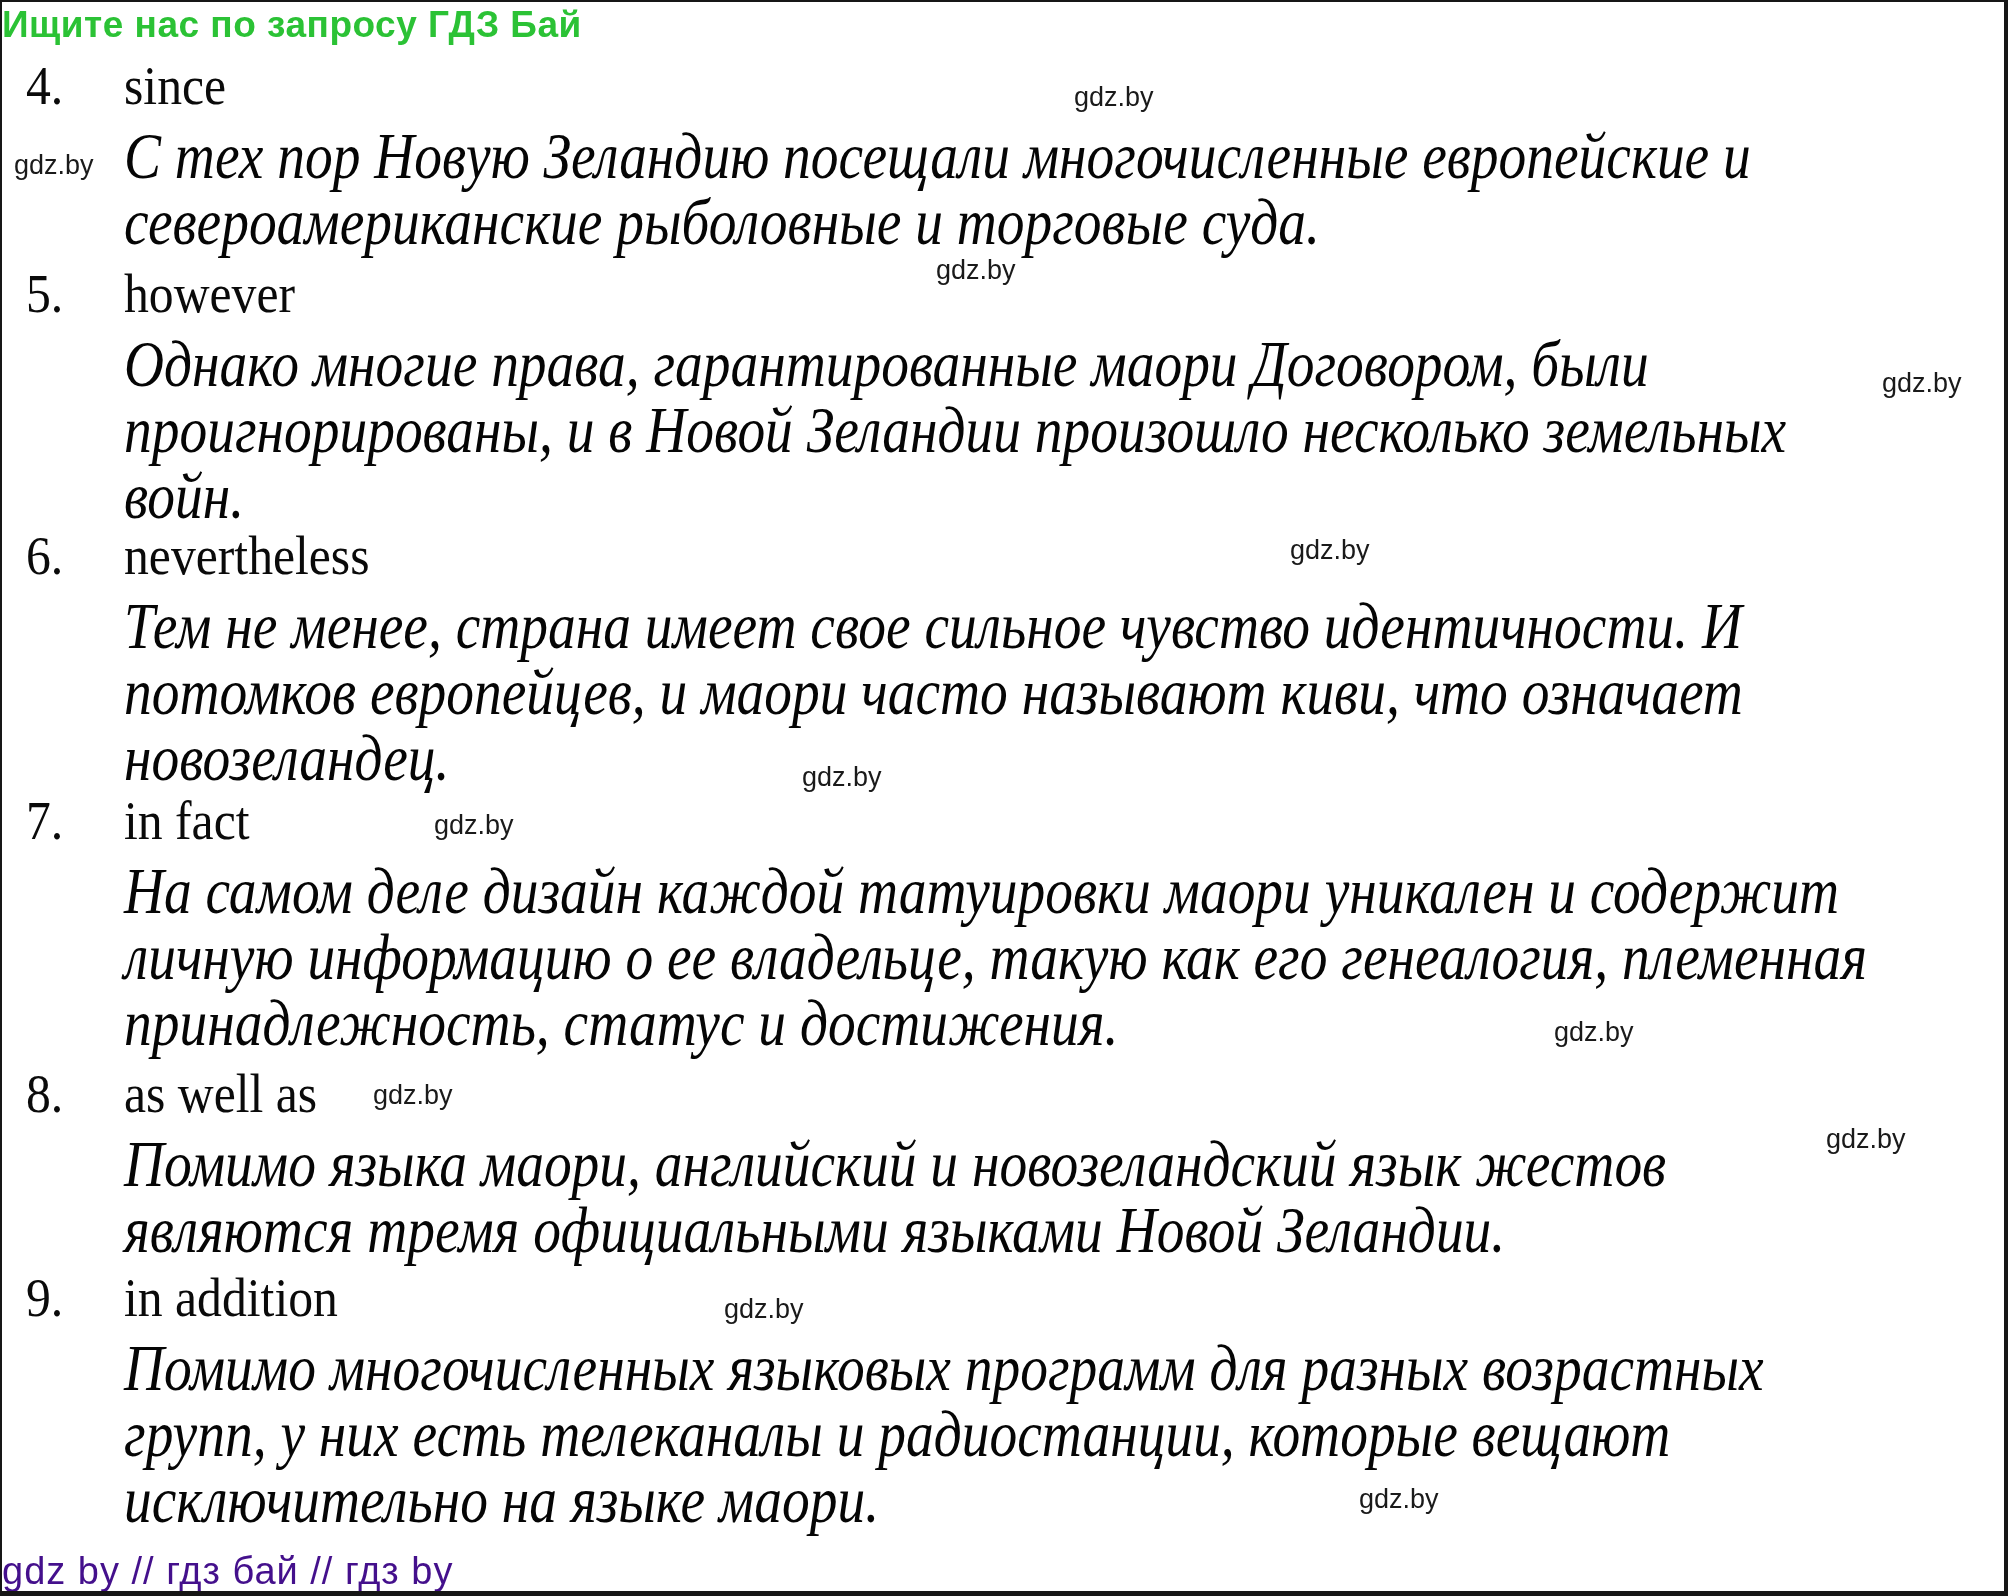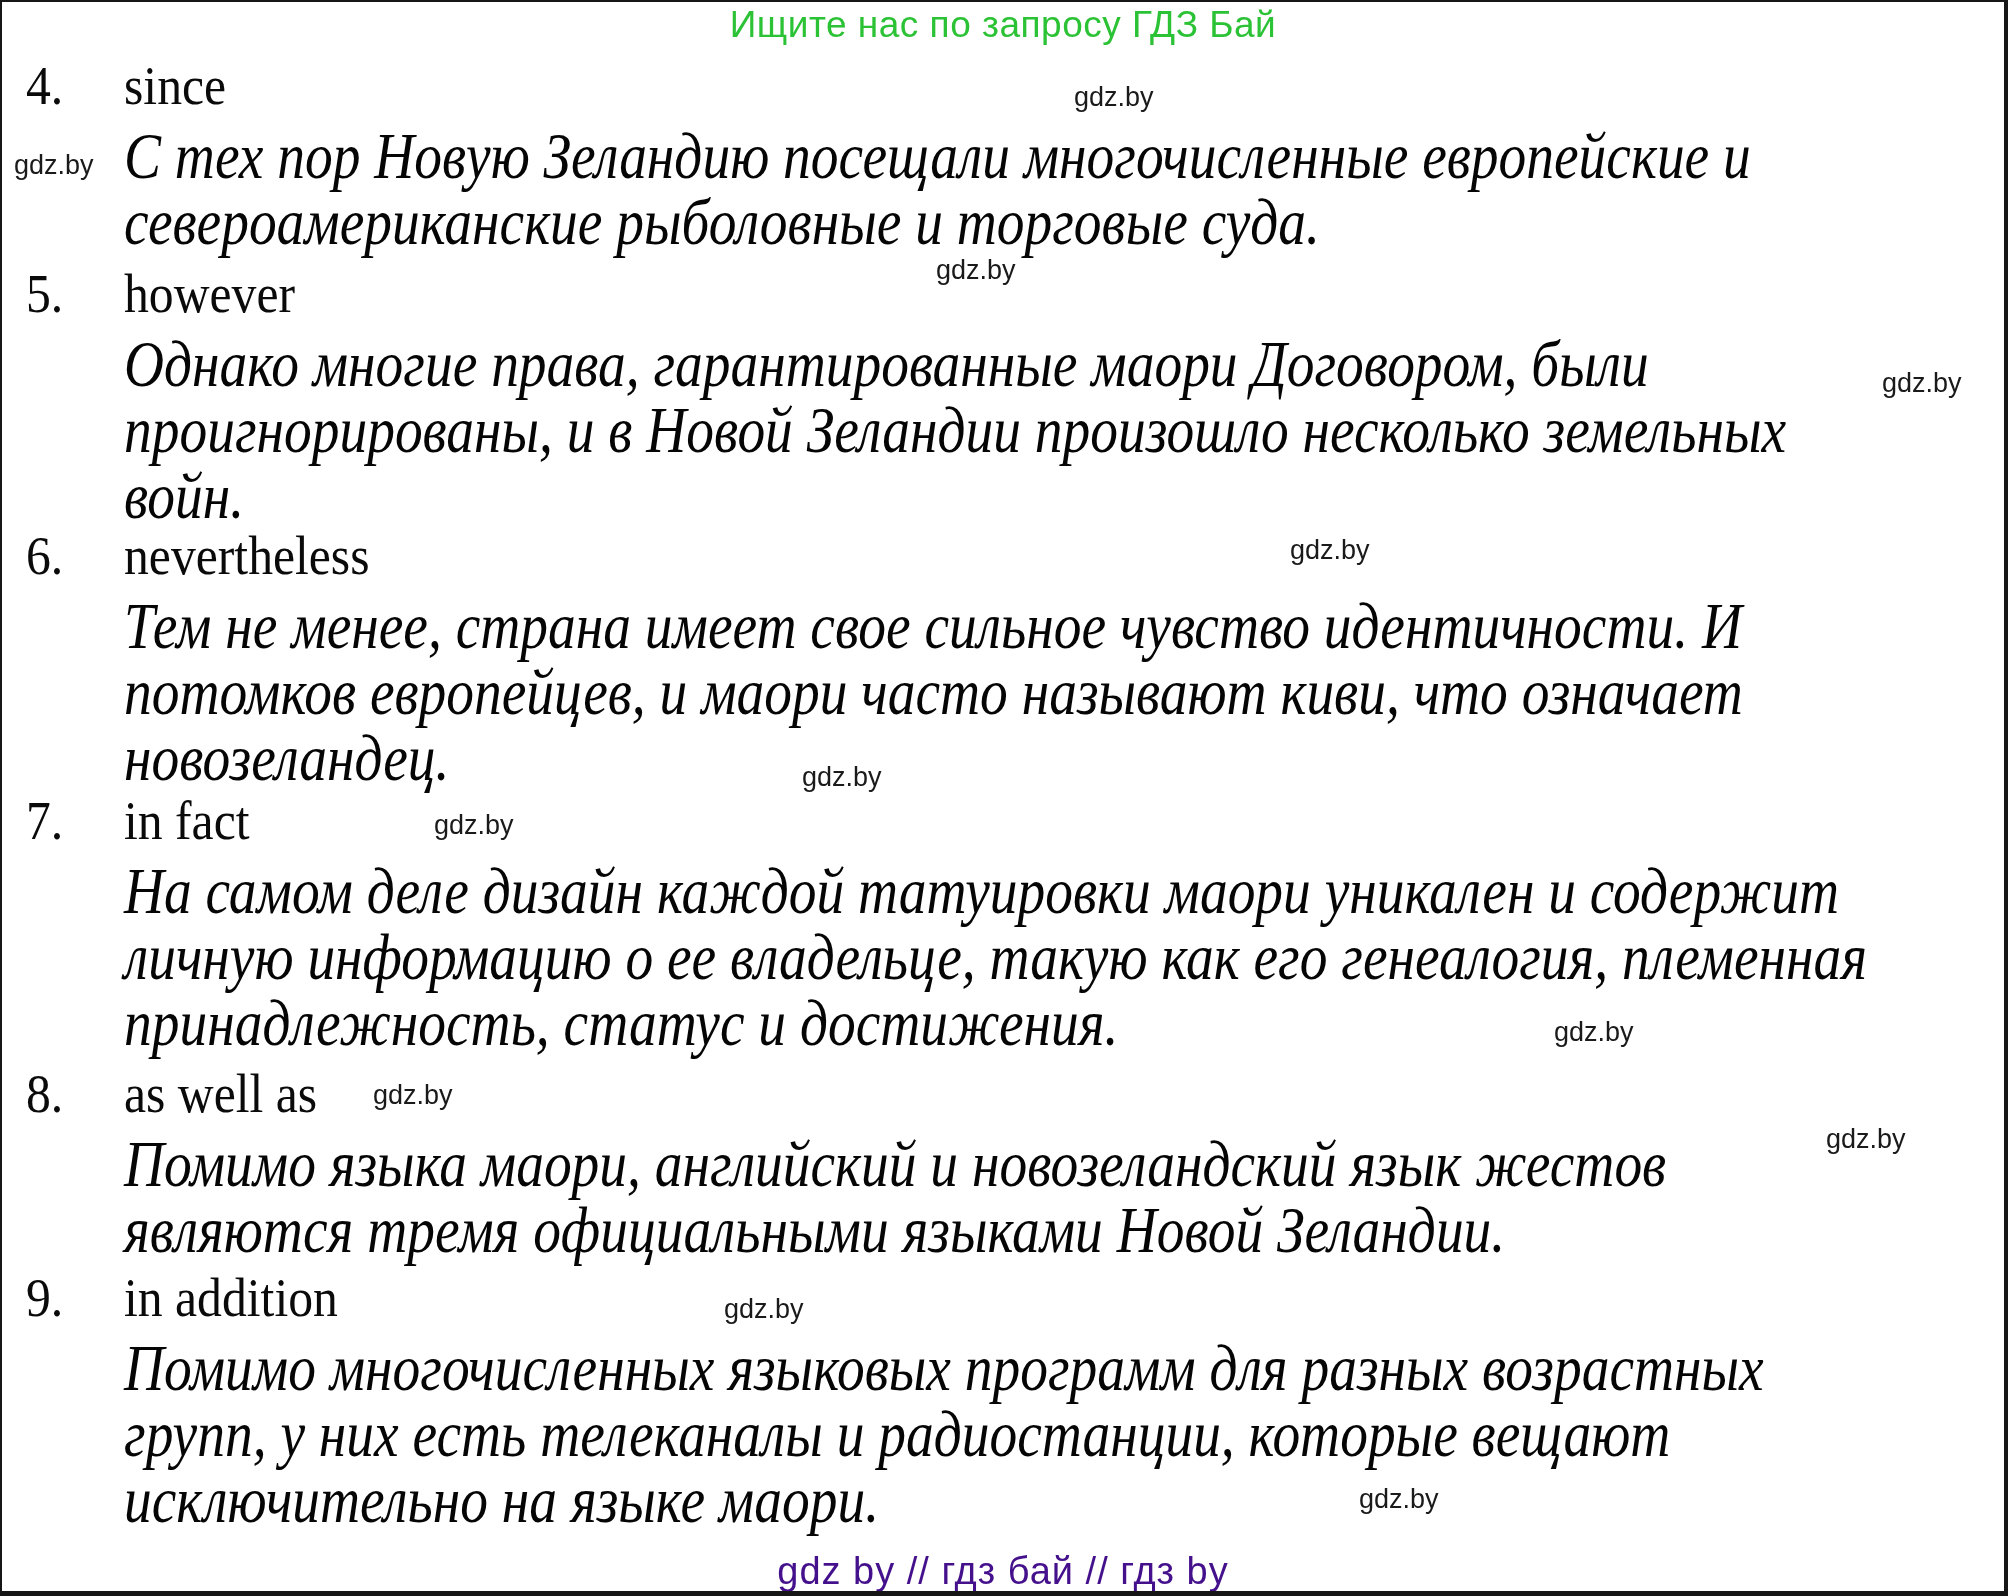--- a/index.html
+++ b/index.html
@@ -11,30 +11,28 @@
     box-sizing: border-box;
     border-style: solid;
     border-color: #161616;
     border-width: 2px 4px 5px 2px;
     overflow: hidden;
     font-family: "Liberation Serif", serif;
   }
   .page-title {
     position: absolute;
     top: 2px; left: 0; right: 0;
-    text-align: center;
     font-family: "Liberation Sans", sans-serif;
     font-size: 37px;
-    font-weight: 400;
+    font-weight: 700;
     letter-spacing: 0.5px;
   }
   .footer-text {
     position: absolute;
     top: 1548px; left: 0; right: 0;
-    text-align: center;
     font-family: "Liberation Sans", sans-serif;
     font-size: 38px;
     letter-spacing: 1px;
   }
   .item { position: absolute; left: 0; width: 100%; }
   .item-num {
     position: absolute; left: 24px; top: 0;
     font-size: 54px; line-height: 54px;
     color: #0a0a0a;
     transform: scaleX(0.92); transform-origin: left top;

